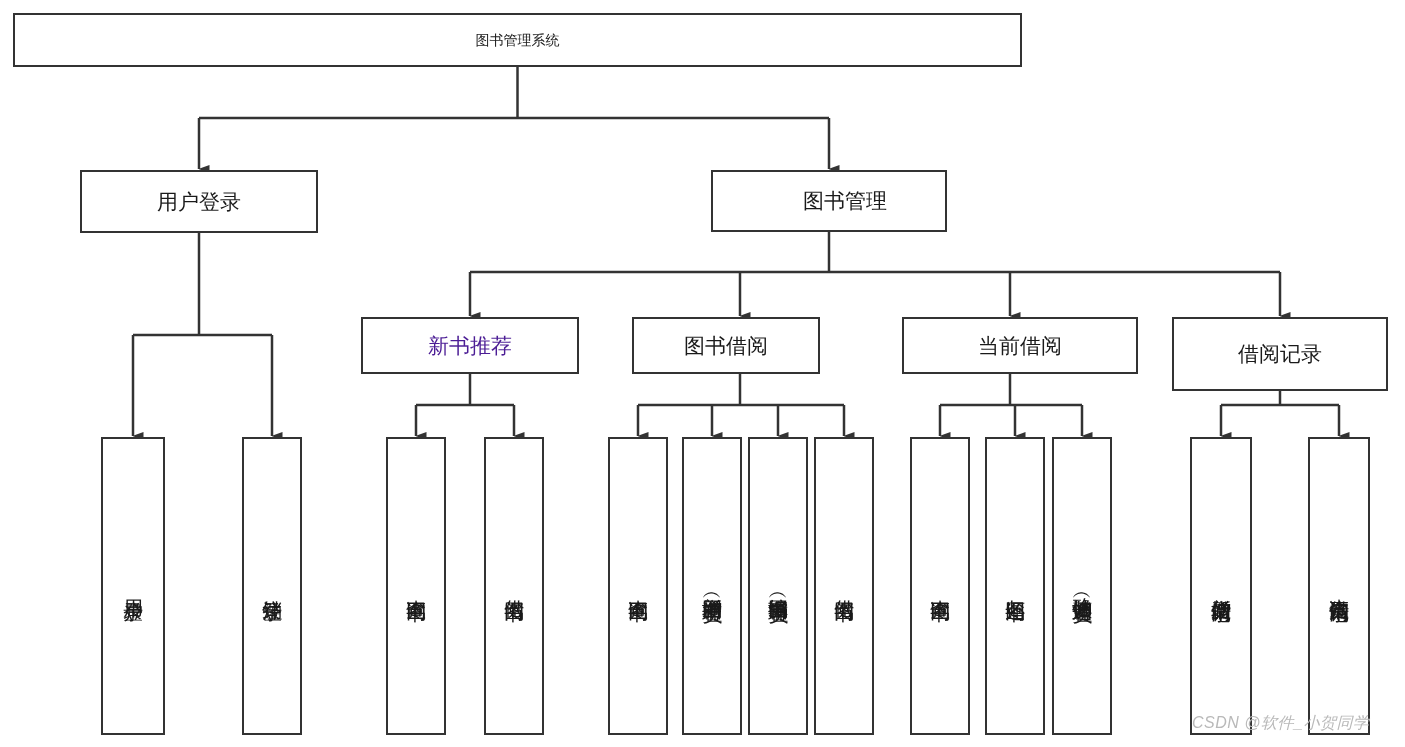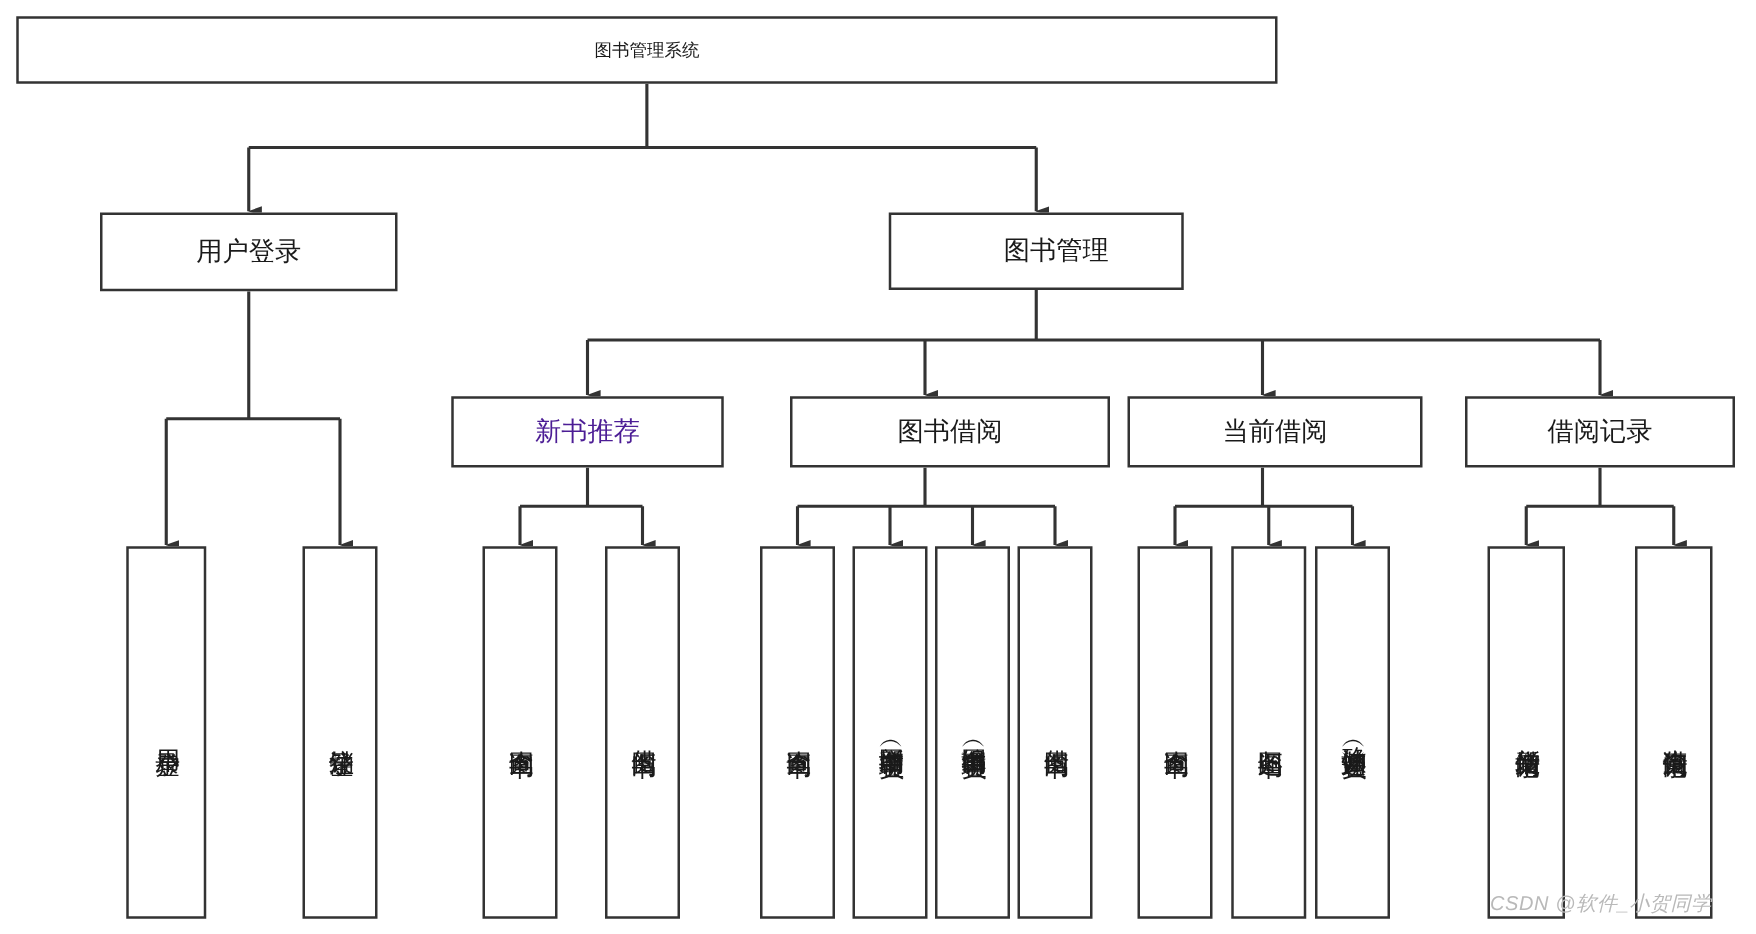--- a/index.html
+++ b/index.html
@@ -119,27 +119,27 @@
       </div>
       <div class="node" style="left: 80px; top: 170px; width: 238px; height: 63px; border-color: rgb(51, 51, 51); background: rgb(255, 255, 255);">
         <div class="node-label-h" style="color: rgb(26, 26, 26);">用户登录</div>
       </div>
       <div class="node" style="left: 711px; top: 170px; width: 236px; height: 62px; border-color: rgb(51, 51, 51); background: rgb(255, 255, 255); padding-left: 32px;">
         <div class="node-label-h" style="color: rgb(26, 26, 26);">图书管理</div>
       </div>
       <div class="node" style="left: 361px; top: 317px; width: 218px; height: 57px; border-color: rgb(51, 51, 51); background: rgb(255, 255, 255);">
         <div class="node-label-h" style="color: #4c1d95;">新书推荐</div>
       </div>
-      <div class="node" style="left: 632px; top: 317px; width: 256px; height: 57px; border-color: rgb(51, 51, 51); background: rgb(255, 255, 255);">
+      <div class="node" style="left: 632px; top: 317px; width: 188px; height: 57px; border-color: rgb(51, 51, 51); background: rgb(255, 255, 255);">
         <div class="node-label-h" style="color: rgb(26, 26, 26);">图书借阅</div>
       </div>
       <div class="node" style="left: 902px; top: 317px; width: 236px; height: 57px; border-color: rgb(51, 51, 51); background: rgb(255, 255, 255);">
         <div class="node-label-h" style="color: rgb(26, 26, 26);">当前借阅</div>
       </div>
-      <div class="node" style="left: 1172px; top: 317px; width: 216px; height: 57px; border-color: rgb(51, 51, 51); background: rgb(255, 255, 255);">
+      <div class="node" style="left: 1172px; top: 317px; width: 216px; height: 74px; border-color: rgb(51, 51, 51); background: rgb(255, 255, 255);">
         <div class="node-label-h" style="color: rgb(26, 26, 26);">借阅记录</div>
       </div>
       <div class="node vertical" style="left: 101px; top: 437px; width: 64px; height: 298px; border-color: rgb(51, 51, 51); background: rgb(255, 255, 255);">
         <div class="node-label-v" style="color: rgb(26, 26, 26);">用户登录</div>
       </div>
       <div class="node vertical" style="left: 242px; top: 437px; width: 60px; height: 298px; border-color: rgb(51, 51, 51); background: rgb(255, 255, 255);">
         <div class="node-label-v" style="color: rgb(26, 26, 26);">注销登录</div>
       </div>
       <div class="node vertical" style="left: 386px; top: 437px; width: 60px; height: 298px; border-color: rgb(51, 51, 51); background: rgb(255, 255, 255);">
         <div class="node-label-v" style="color: rgb(26, 26, 26);">查询图书</div>

